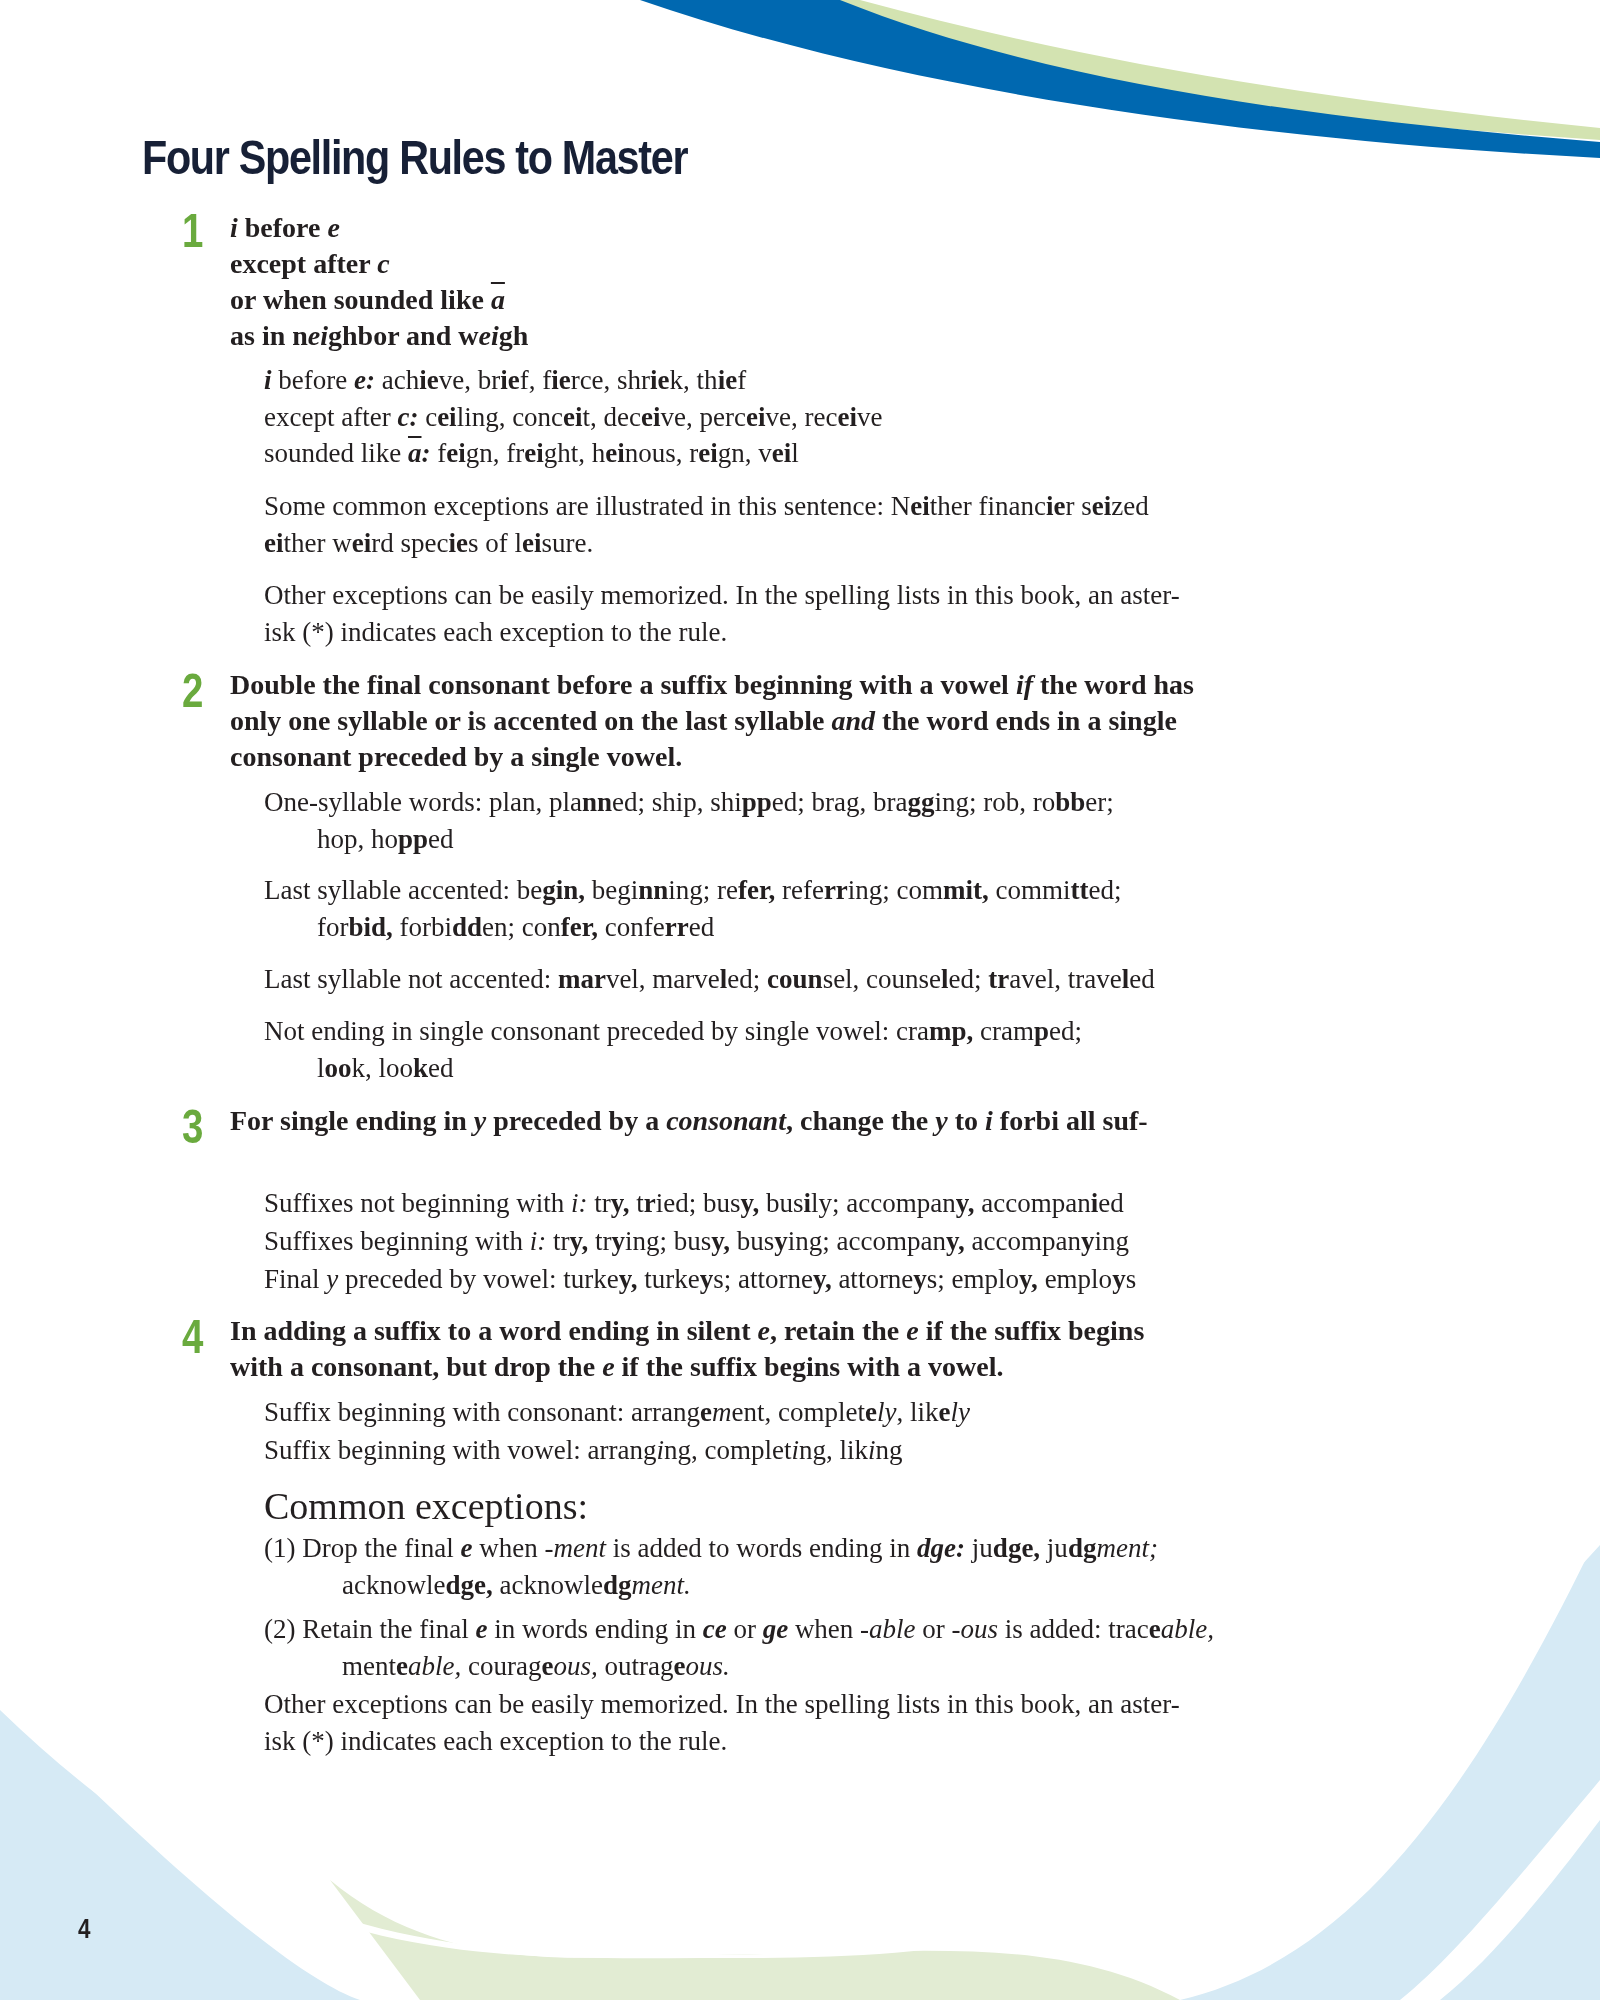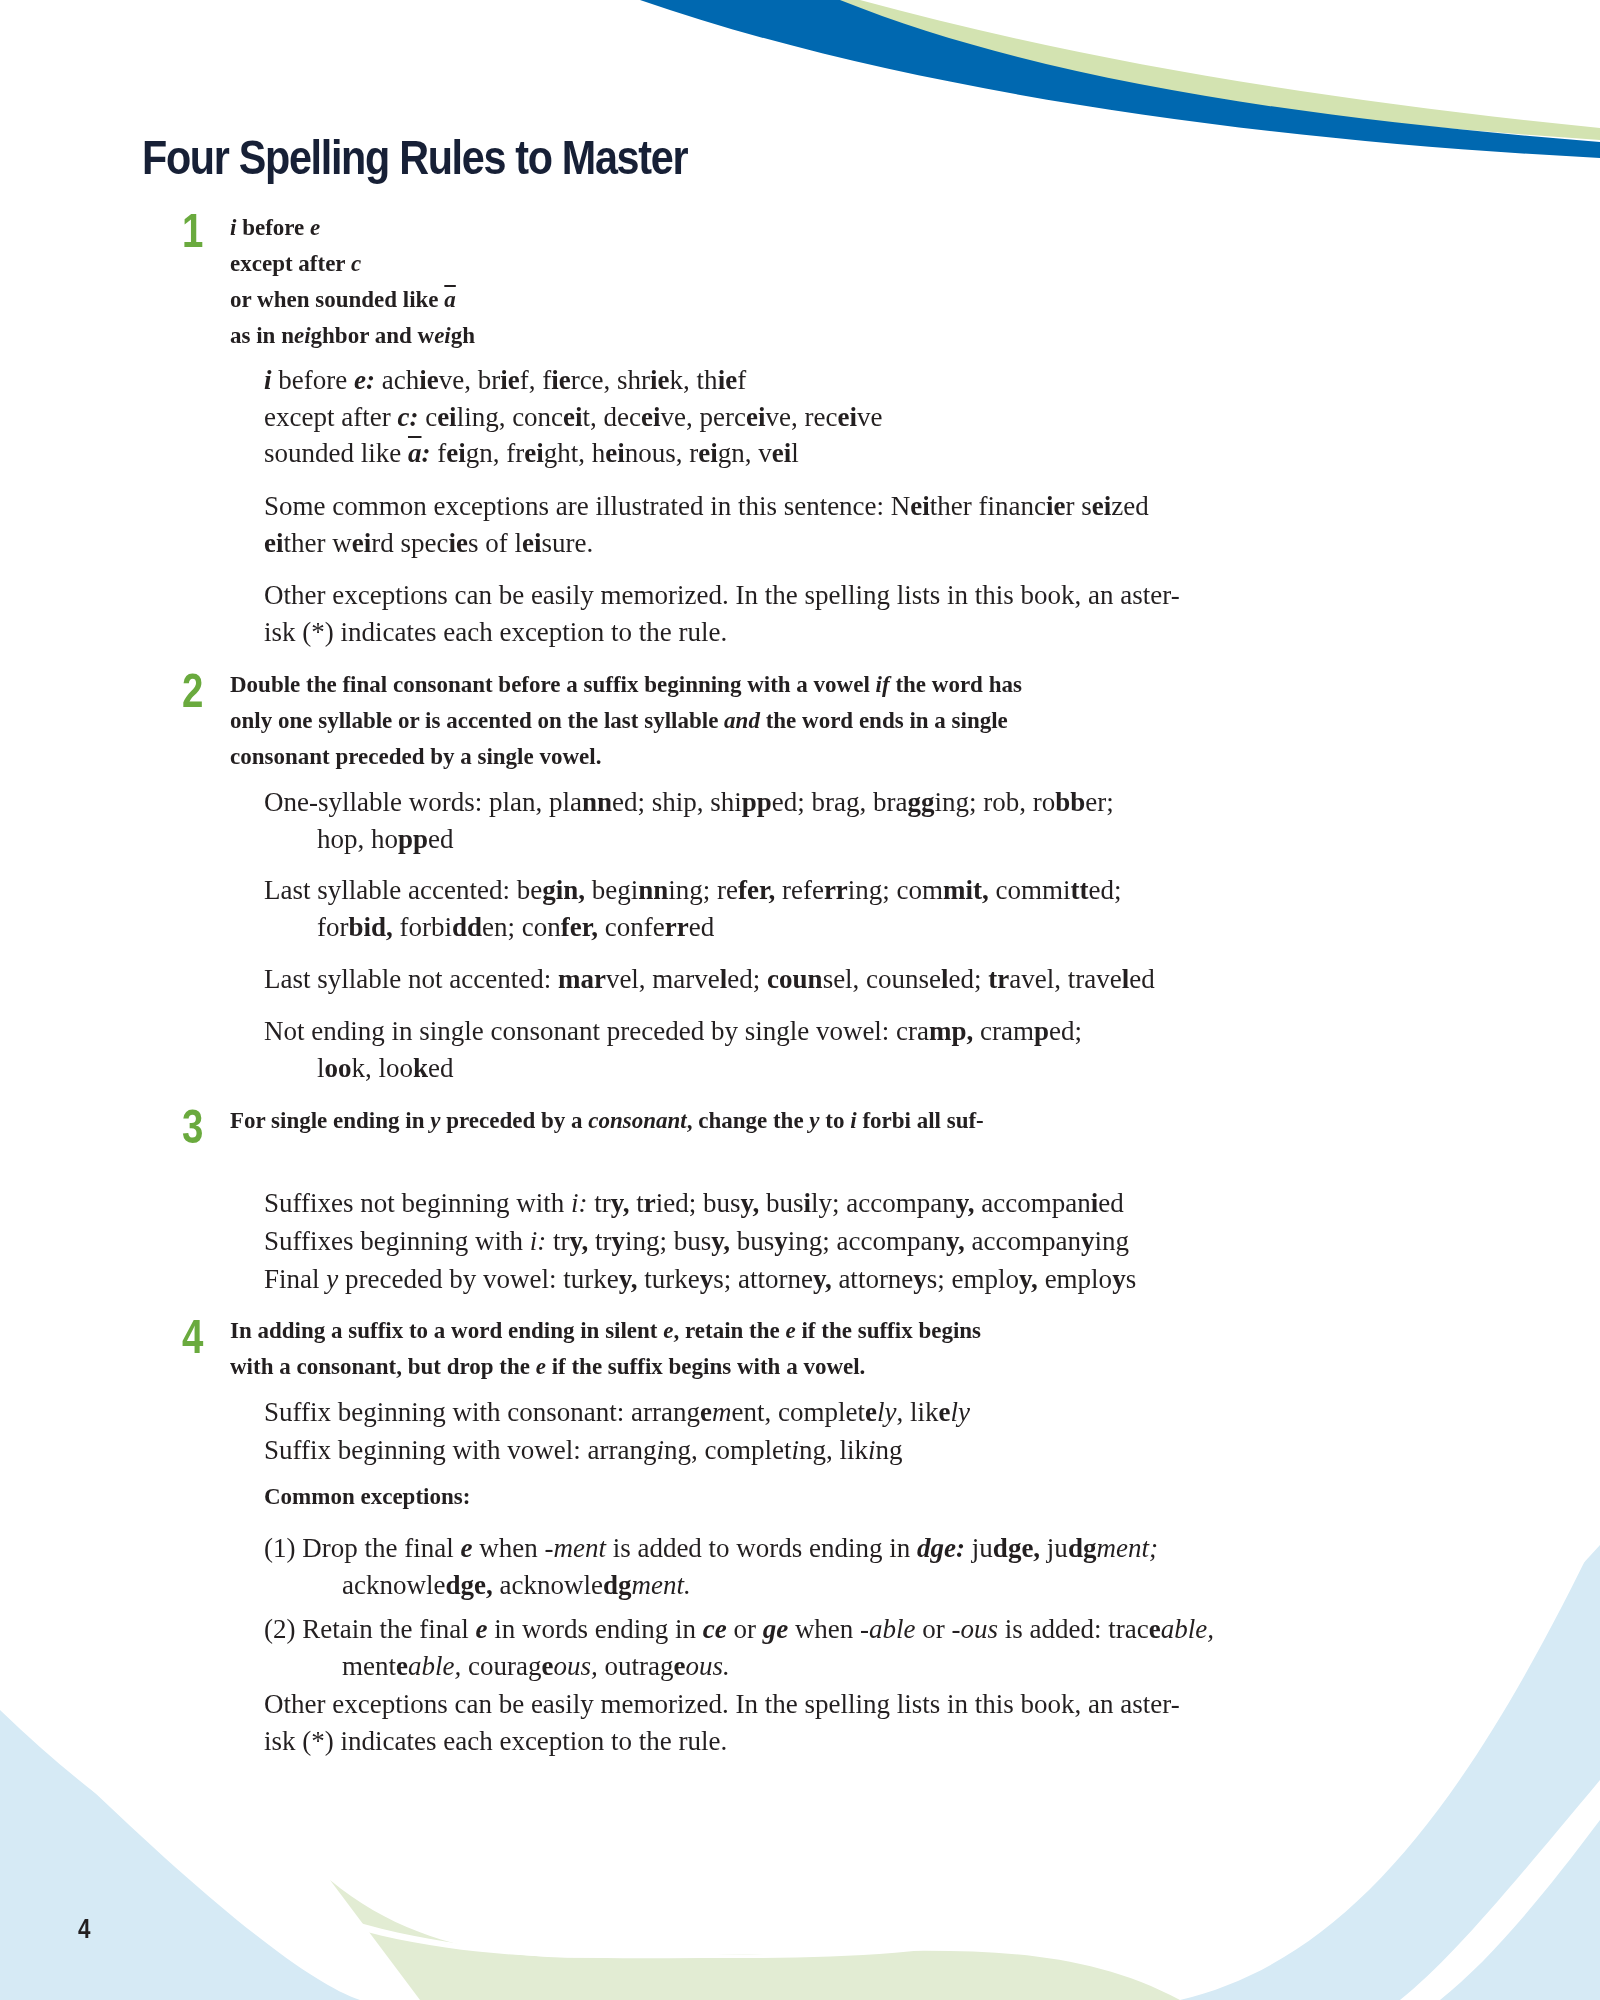--- a/index.html
+++ b/index.html
@@ -5,24 +5,24 @@
   html, body { margin:0; padding:0; }
   body { width:1600px; height:2000px; position:relative; overflow:hidden; background:#ffffff;
          font-family:"Liberation Serif","DejaVu Serif",serif; color:#231f20; }
   .deco { position:absolute; left:0; top:0; width:1600px; height:2000px; z-index:0; }
   .page { position:relative; z-index:1; }
   .title { position:absolute; left:142px; top:130px; margin:0;
            font-family:"Liberation Sans","DejaVu Sans",sans-serif; font-weight:bold;
            font-size:48px; color:#172036; letter-spacing:-1.5px; transform:scaleX(0.86); transform-origin:left top; }
   .rule-num { position:absolute; left:182px; font-family:"Liberation Sans","DejaVu Sans",sans-serif;
               font-weight:bold; font-size:48px; color:#6aaa3e; transform:scaleX(0.8); transform-origin:left top; line-height:1; }
-  .rule-head { position:absolute; left:230px; width:1150px; font-weight:bold; font-size:23px; line-height:36px; color:#231f20; }
+  .rule-head { position:absolute; left:230px; width:1150px; font-weight:bold; font-size:28px; line-height:36px; color:#231f20; }
   .para { position:absolute; left:264px; width:1120px; font-size:27px; line-height:36.5px; }
   .line { display:block; white-space:nowrap; }
-  .subhead { position:absolute; left:264px; font-weight:bold; font-size:23px; }
+  .subhead { position:absolute; left:264px; font-weight:normal; font-size:38px; }
   .pagenum { position:absolute; left:78px; top:1913px; font-family:"Liberation Sans","DejaVu Sans",sans-serif;
              font-weight:bold; font-size:28px; color:#231f20; transform:scaleX(0.8); transform-origin:left top; }
   .b { font-weight:bold; }
   .i { font-style:italic; }
   .bi { font-weight:bold; font-style:italic; }
   .macron { text-decoration:overline; }
 </style>
 </head>
 <body>
 

